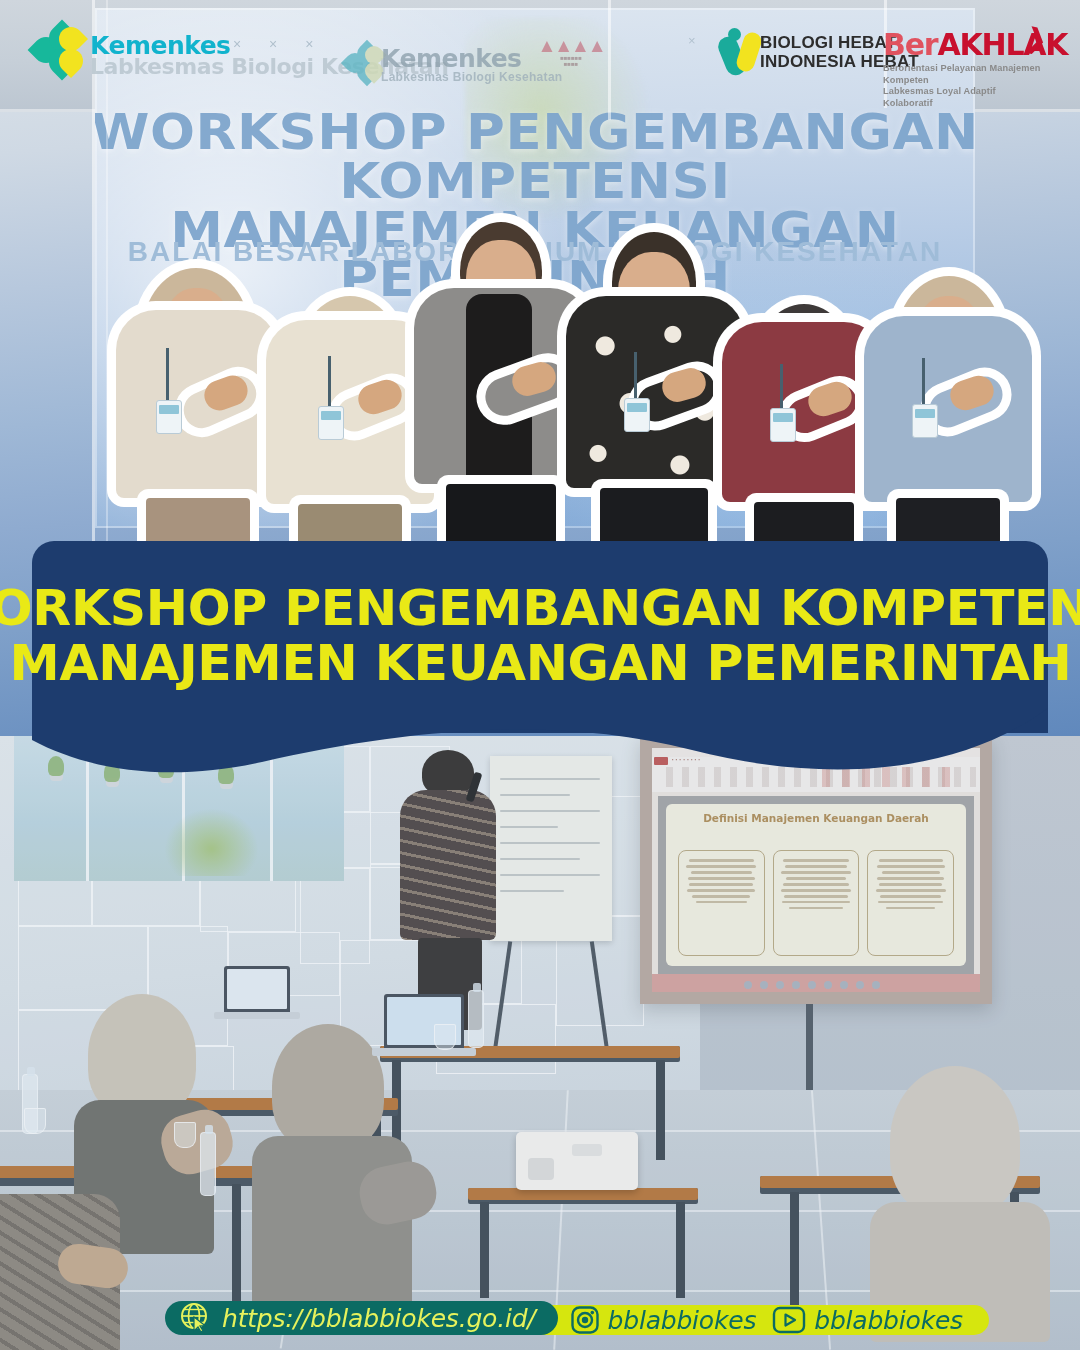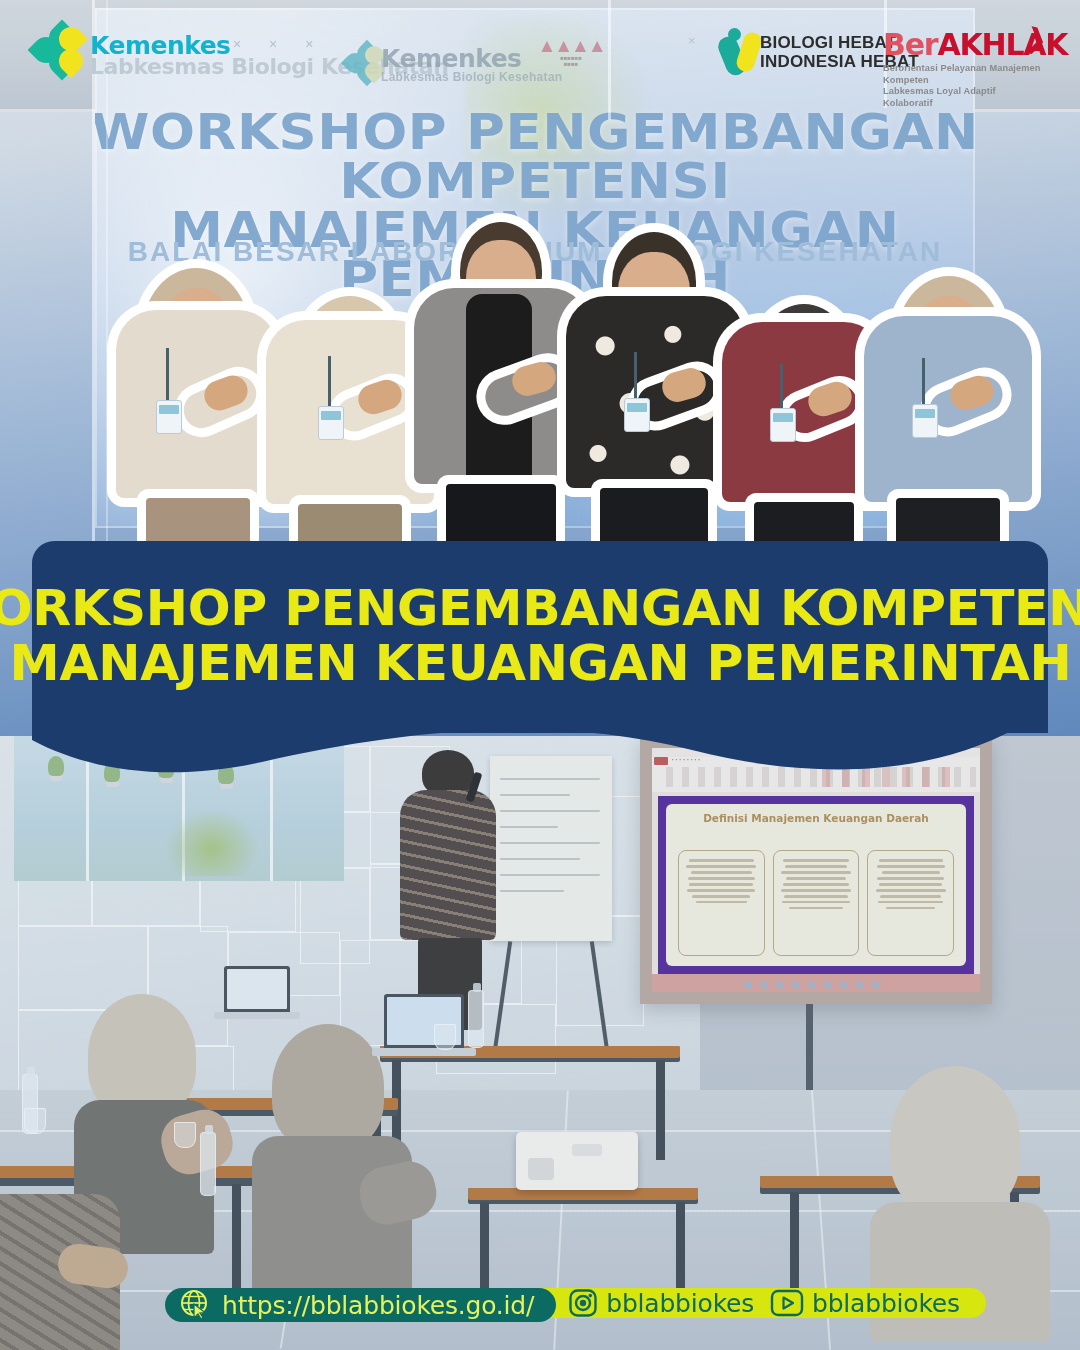--- a/index.html
+++ b/index.html
@@ -226,21 +226,21 @@
   .ppt-ribbon { position:absolute; left:0; right:0; top:0; height:44px; background:#f7f2ef; }
   .ppt-titlebar{ position:absolute; left:0; right:0; top:0; height:9px; background:#f3ece8;
                  font-size:4.5px; color:#9d8f88; text-align:center; line-height:9px;}
   .ppt-tabs { position:absolute; left:2px; top:9px; height:8px; font-size:4.5px; color:#b08379;
               letter-spacing:2.2px;}
   .ppt-redtab{position:absolute;left:2px;top:9px;width:14px;height:8px;background:#c0504d;border-radius:1px;}
   .ppt-icons{position:absolute;left:14px;top:19px;right:4px;height:20px;
              background:repeating-linear-gradient(90deg, rgba(180,160,155,.30) 0 7px, rgba(0,0,0,0) 7px 16px);}
   .ppt-icons2{position:absolute;left:170px;top:19px;right:30px;height:20px;
              background:repeating-linear-gradient(90deg, rgba(200,110,100,.35) 0 8px, rgba(0,0,0,0) 8px 20px);}
-  .ppt-body { position:absolute; left:6px; right:6px; top:48px; bottom:18px; background:#4c1d95; padding:24px; }
+  .ppt-body { position:absolute; left:6px; right:6px; top:48px; bottom:18px; background:#a3a3a3; padding:24px; }
   .ppt-slide{ position:absolute; inset:8px; background:#f7f3e2; border-radius:6px; padding:8px 10px; }
   .ppt-slide-title{ text-align:center; color:#b08a4e; font-size:10.5px; font-weight:600; line-height:1.25;
                     font-family:"DejaVu Sans", sans-serif;}
   .ppt-cards{ position:absolute; left:12px; right:12px; top:46px; bottom:10px; display:flex; gap:8px;}
   .ppt-card{ flex:1; border:1px solid #b9a87e; border-radius:8px; padding:8px 6px; }
   .ppt-card i{display:block;height:2.6px;background:#bdae8e;margin:0 auto 3.4px;border-radius:2px;opacity:.8}
   .ppt-taskbar{position:absolute;left:0;right:0;bottom:0;height:18px;background:#d8a09a;}
   .ppt-taskbar .tb-ico{position:absolute;bottom:3px;width:8px;height:8px;border-radius:50%;background:#9fb6c6;opacity:.8}
   .proj-stand { position:absolute; left:806px; top:268px; width:7px; height:112px; background:#4a545e; }
   .proj-feetL { position:absolute; left:748px; top:368px; width:70px; height:5px; background:#4a545e; transform:rotate(12deg);}
@@ -251,21 +251,21 @@
   .projector:before{content:"";position:absolute;left:12px;top:26px;width:26px;height:22px;
                     background:#d3d6d8;border-radius:4px;}
   .projector:after{content:"";position:absolute;left:56px;top:12px;width:30px;height:12px;
                    background:#d9dcde;border-radius:3px;}
 
   .bot-tint { position:absolute; inset:0; background:rgba(150,175,200,.16); pointer-events:none;}
 
   
   .footer {
     position:absolute; left:165px; top:1288px; height:47px; z-index:20;
-    display:flex; align-items:flex-start;
+    display:flex; align-items:flex-end;font-style:italic;
   }
   .foot-web {
     background:#0b6b63; border-radius:24px; display:flex; align-items:center; gap:9px;
     padding:0 22px 0 14px; position:relative; z-index:3;
   }
   .foot-web .fw-text { color:#e6f25c; font-size:25px; font-weight:400; letter-spacing:-.2px;
                        font-family:"DejaVu Sans", sans-serif;}
   .foot-social {
     background:#d6e60e; border-radius:0 24px 24px 0; display:flex; align-items:center;
     gap:16px; padding:0 26px 0 42px; margin-left:-30px; position:relative; z-index:2;

